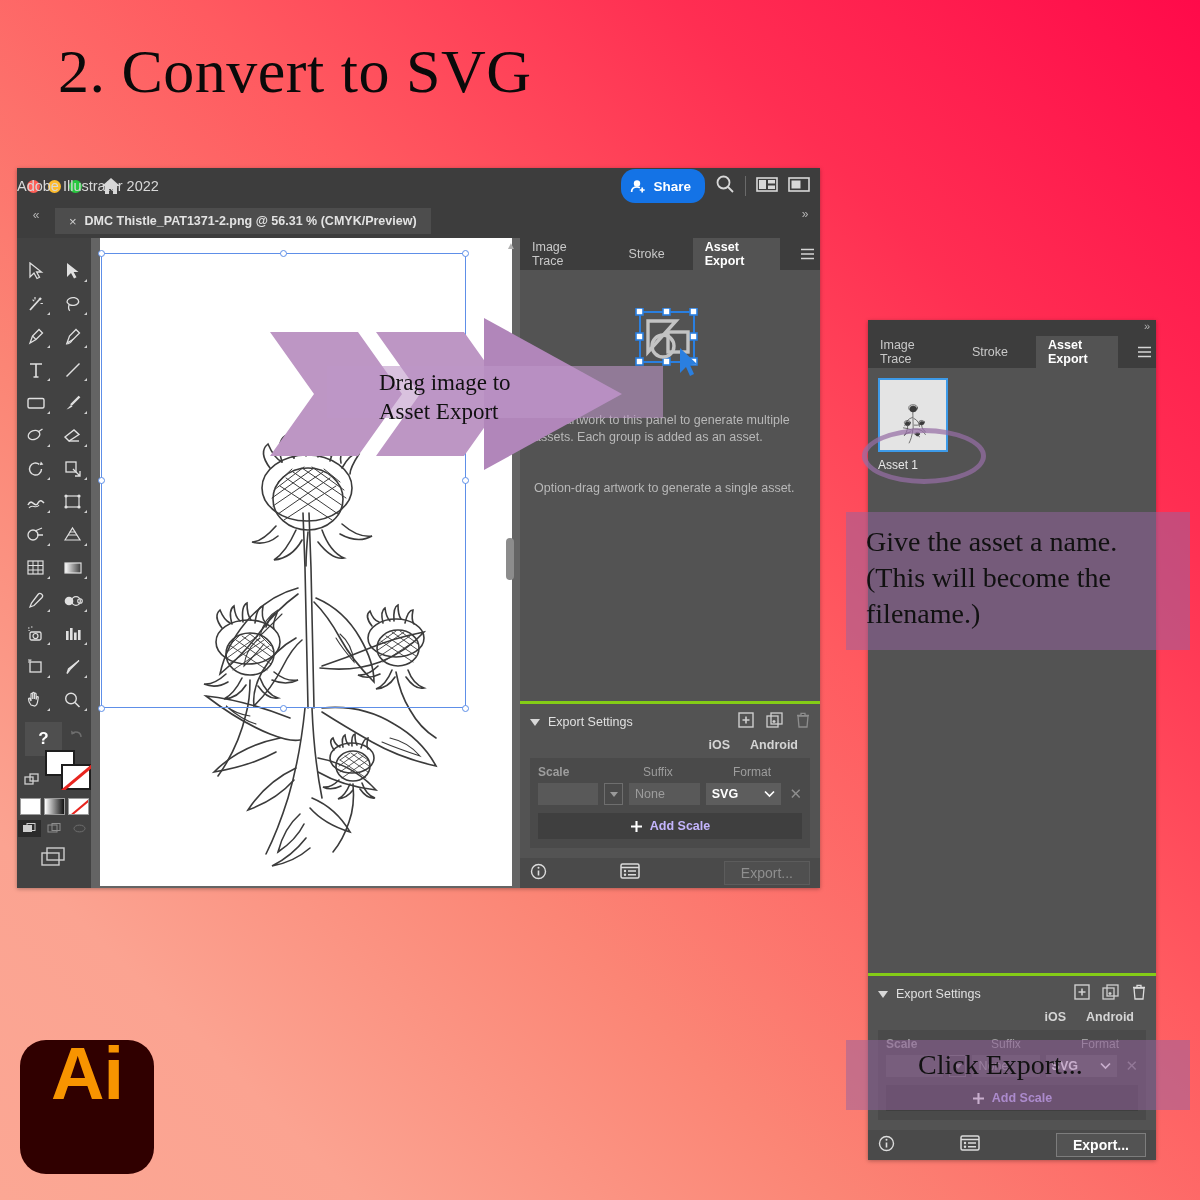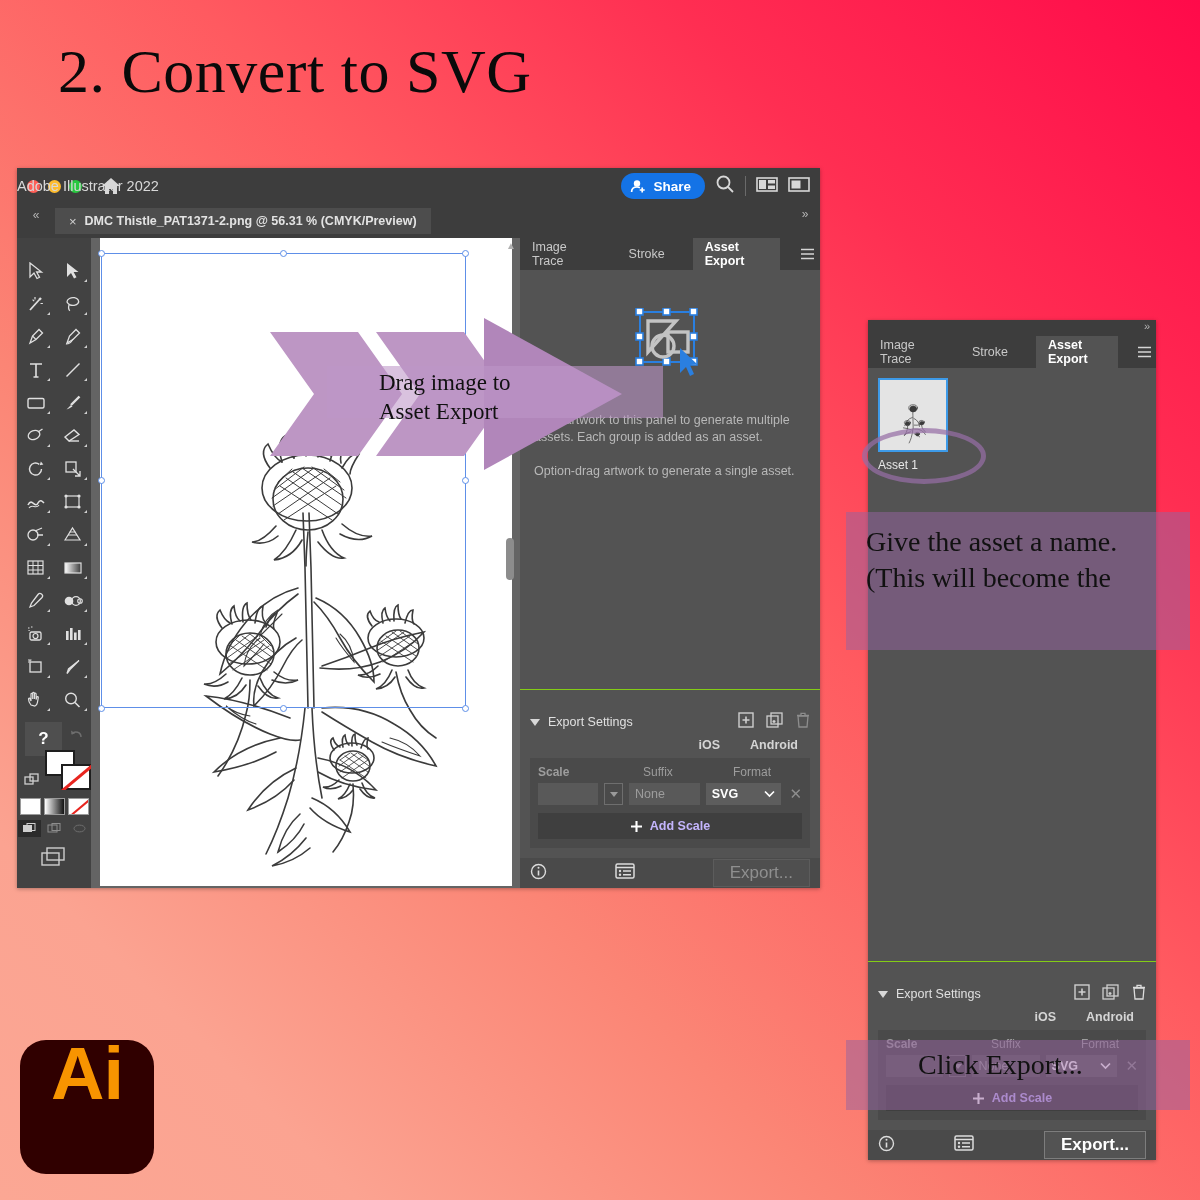--- a/index.html
+++ b/index.html
@@ -63,21 +63,21 @@
   .dot.g { background: #28c840; }
   .home-icon { margin-left: 6px; width: 22px; height: 20px; position: relative; }
   .home-icon svg { display:block; }
   .title-text {
     position: absolute; left: 0; right: 0; text-align: left;
     color: #d8d8d8; font-size: 14.5px; pointer-events: none;
   }
   .tb-right { margin-left: auto; display: flex; align-items: center; gap: 10px; z-index: 2; }
   .share-btn {
     background: #1473e6; color: #fff; border-radius: 14px;
-    height: 26px; padding: 0 14px 0 9px;
+    height: 34px; padding: 0 14px 0 9px;
     display: flex; align-items: center; gap: 6px;
     font-size: 13.5px; font-weight: bold;
   }
   .sep-v { width: 1px; height: 20px; background: #6a6a6a; }
 
   
   .subbar { height: 34px; background: #3d3d3d; display: flex; align-items: stretch; }
   .collapse-left { width: 38px; color: #b4b4b4; font-size: 12px; display:flex; align-items:flex-start; justify-content:center; padding-top:4px; }
   .doc-tab {
     background: #4d4d4d; color: #e3e3e3; font-size: 12.5px; font-weight: bold;
@@ -139,42 +139,42 @@
 
   
   .ai-panel { width: 300px; background: #535353; display: flex; flex-direction: column; }
   .panel-tabs { height: 32px; background: #3d3d3d; display: flex; align-items: stretch; gap: 16px; }
   .ptab { padding: 0 12px; display:flex; align-items:center; color:#c9c9c9; font-size:12.5px; }
   .ptab.active { background:#535353; color:#fff; font-weight:bold; }
   .ptab-menu { margin-left:auto; width:30px; display:flex; align-items:center; justify-content:center; }
   .panel-drop { flex: 1; position: relative; display:flex; flex-direction:column; align-items:flex-start; padding: 0 14px; }
   .drop-icon { align-self:center; margin-top: 38px; margin-bottom: 28px; }
   .drop-text { color:#b8b8b8; font-size:12.5px; line-height:1.38; }
-  .drop-text + .drop-text { margin-top: 16px; }
-
-  .export-settings { background:#535353; border-top:1px solid #84cc16; padding: 20px 10px 10px; }
+  .drop-text + .drop-text { margin-top: 33px; }
+
+  .export-settings { background:#535353; border-top:3px solid #84cc16; padding: 6px 10px 10px; }
   .es-head { display:flex; align-items:center; height:24px; }
   .es-title { color:#e0e0e0; font-size:12.5px; margin-left:8px; }
   .es-icons { margin-left:auto; display:flex; gap:12px; align-items:center; }
   .caret-d { width:0;height:0;border-left:5px solid transparent;border-right:5px solid transparent;border-top:7px solid #d8d8d8; }
-  .platform-row { display:flex; justify-content:flex-end; gap:30px; color:#d5d5d5; font-size:12.5px; font-weight:bold; margin: 4px 12px 6px 0; }
+  .platform-row { display:flex; justify-content:flex-end; gap:20px; color:#d5d5d5; font-size:12.5px; font-weight:bold; margin: 4px 12px 6px 0; }
   .scale-table { background:#4a4a4a; padding: 7px 8px 9px; }
   .sc-head { display:flex; color:#9d9d9d; font-size:12px; margin-bottom:4px; }
   .sc-head span:nth-child(1){ width:105px;font-weight:bold; }
   .sc-head span:nth-child(2){ width:90px; }
   .sc-row { display:flex; align-items:center; gap:6px; }
   .sc-scale { width:72px; height:22px; background:#595959; }
   .sc-drop { width:22px; height:22px; border:1px solid #6e6e6e; display:flex;align-items:center;justify-content:center; }
   .sc-suffix { width:82px; height:22px; background:#595959; color:#9d9d9d; font-size:12.5px; display:flex; align-items:center; padding:0 6px; }
   .sc-format { width:88px; height:22px; background:#5d5d5d; color:#fff; font-size:12.5px; font-weight:bold; display:flex; align-items:center; justify-content:space-between; padding:0 6px; }
   .sc-x { color:#8e8e8e; font-size:15px; margin-left:2px; }
   .add-scale { margin-top:8px; height:26px; background:#3f3f3f; color:#c4b5fd; font-size:12.5px; font-weight:bold; display:flex; align-items:center; justify-content:center; gap:7px; }
 
   .panel-foot { height:30px; background:#4a4a4a; display:flex; align-items:center; padding:0 10px; }
-  .export-btn { margin-left:auto; background:#4f4f4f; color:#8f8f8f; font-size:17px; padding:3px 16px; border:1px solid #5c5c5c; }
+  .export-btn { margin-left:auto; background:#4f4f4f; color:#8f8f8f; font-size:14px; padding:3px 16px; border:1px solid #5c5c5c; }
   .export-btn.enabled { color:#fff; font-weight:bold; background:#535353; border-color:#7d7d7d; }
   .foot-list { margin-left:auto; margin-right:10px; }
 
   
   .float-panel {
     position: absolute;
     left: 868px; top: 320px;
     width: 288px; height: 840px;
     background: #535353;
     display: flex; flex-direction: column;
@@ -878,20 +878,21 @@
         </svg></div>
     <div class="export-btn enabled">Export...</div>
   </div>
 </div>
 
 <div class="oval-mark"></div>
 
 <div class="callout c1">
   <div>Give the asset a name.</div>
   <div>(This will become the</div>
+  <div>filename.)</div>
 </div>
 
 <div class="callout c2">
   <div>Click Export...</div>
 </div>
 
 <div class="ai-logo">
   <span>Ai</span>
 </div>
 

